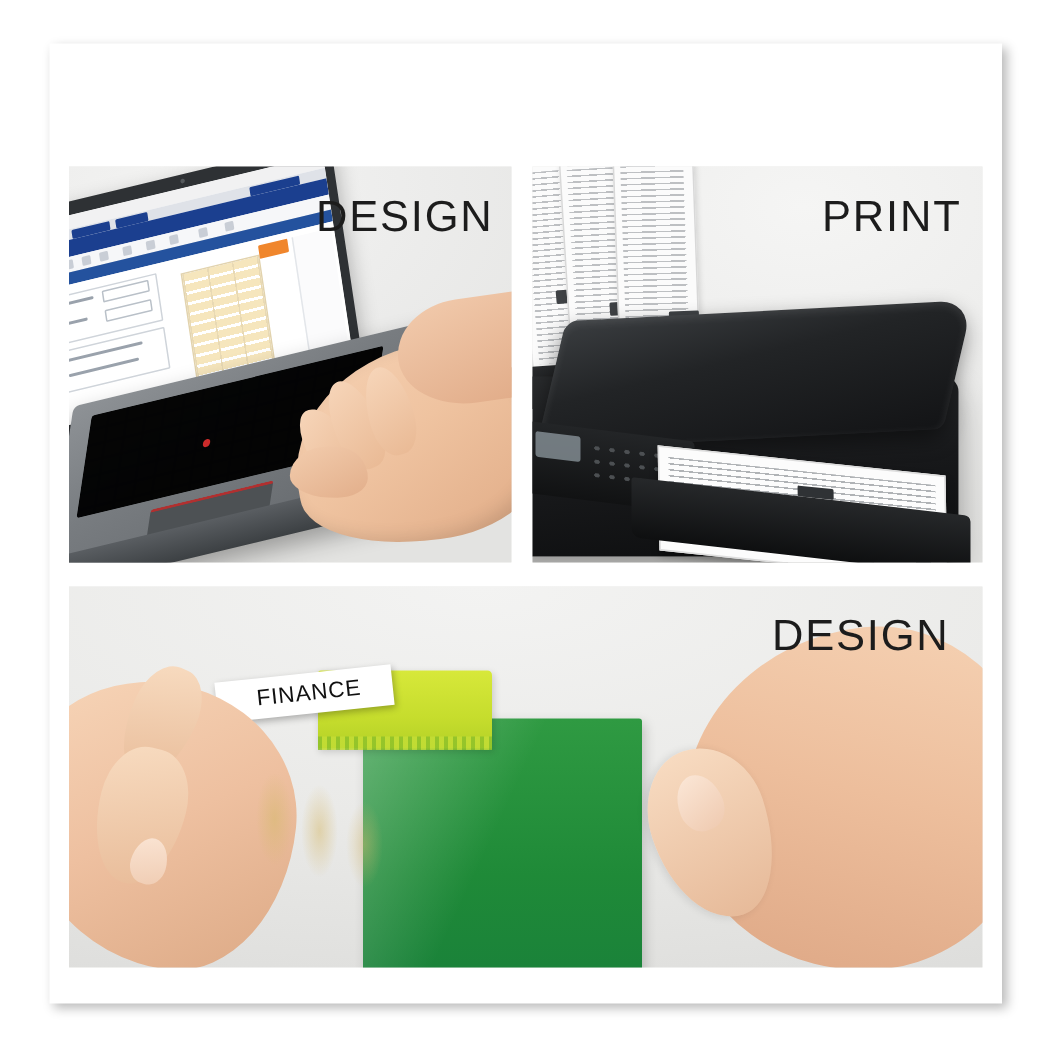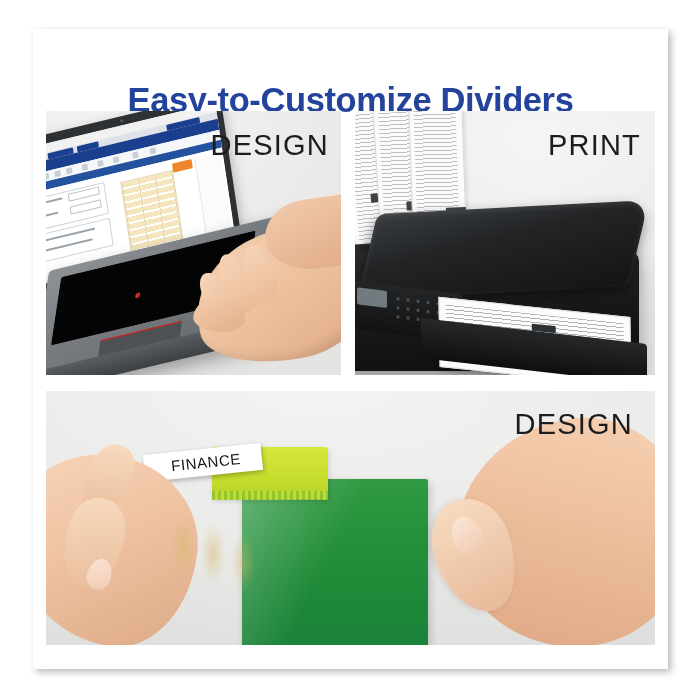--- a/index.html
+++ b/index.html
@@ -301,21 +301,20 @@
       radial-gradient(closest-side, rgba(214,186,110,.42), rgba(214,186,110,0) 72%) 60px 20px/34px 80px no-repeat;
     pointer-events:none;
   }
 </style>
 </head>
 <body>
 
 <div class="stage">
   <div class="card">
 
-    <div class="headline">Easy-to-Customize Dividers</div>
 
     <div class="panel p-print">
       <div class="pstudio">
 
         <div class="sheet s1">
           <div class="txt"></div>
           <div class="tabmark" style="top:86px;width:16px;height:9px;"></div>
         </div>
         <div class="sheet s2">
           <div class="txt"></div>

